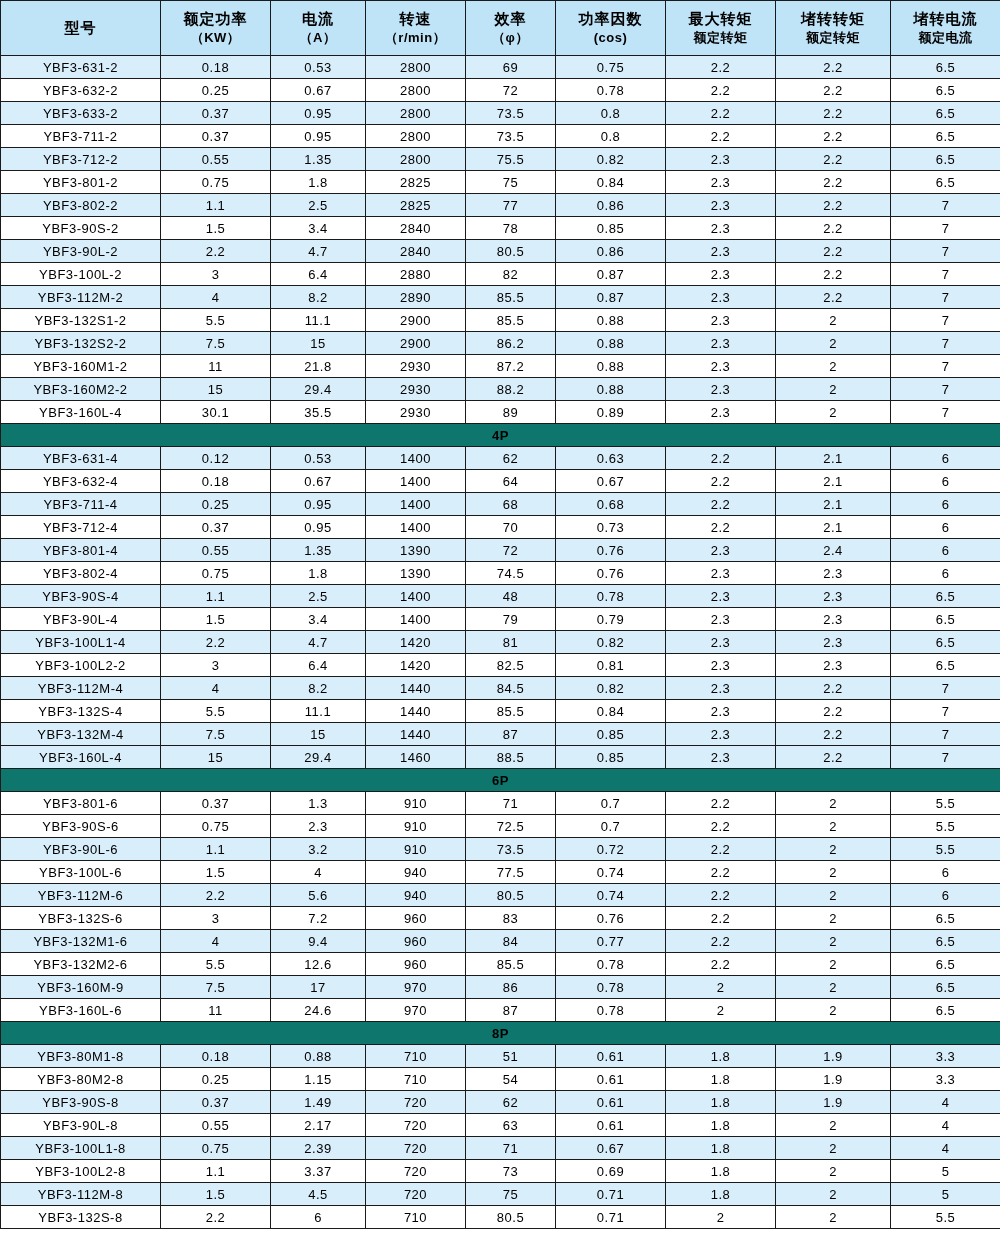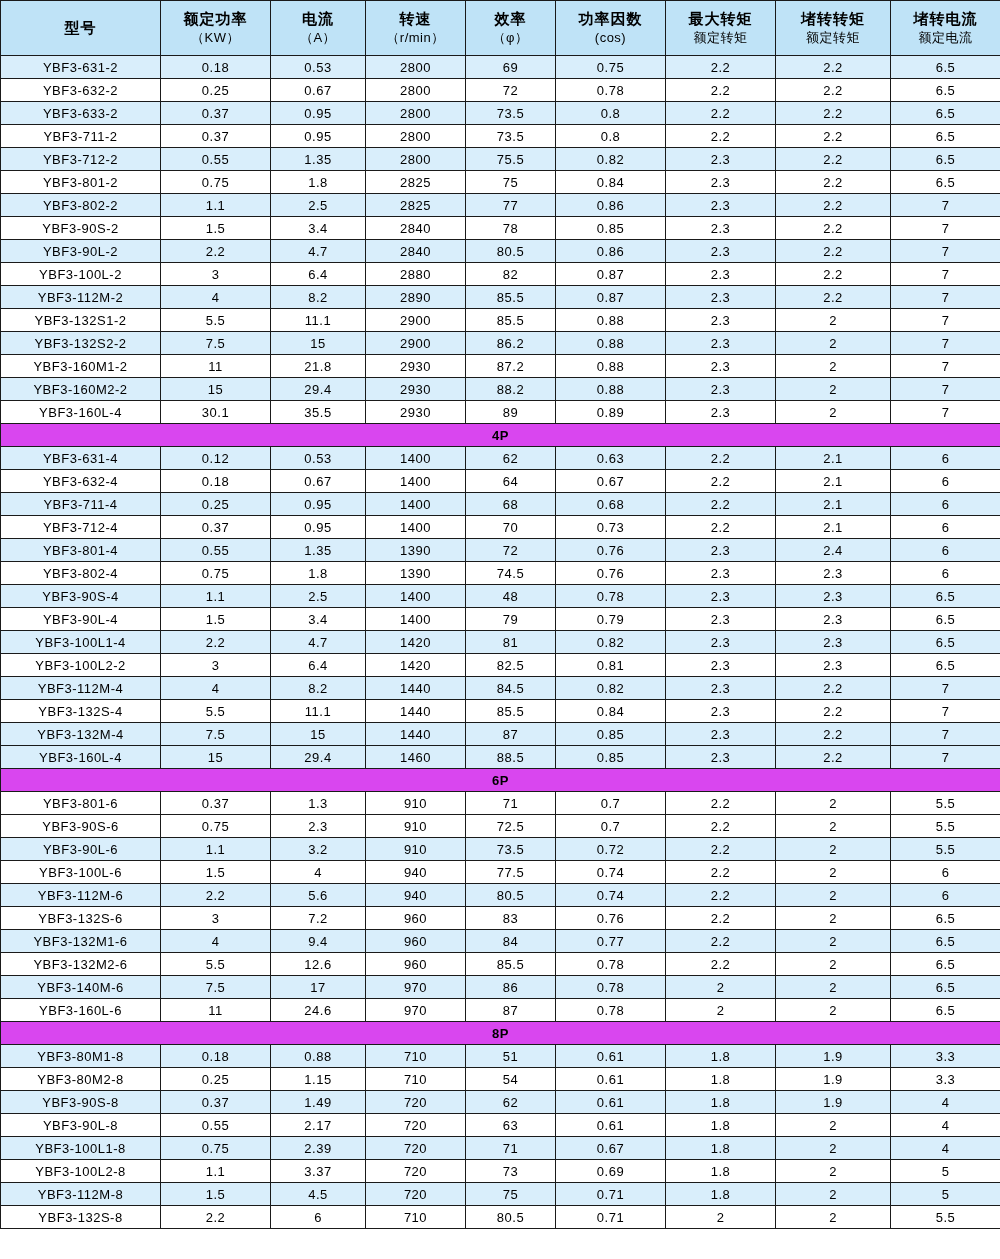--- a/index.html
+++ b/index.html
@@ -31,30 +31,30 @@
     font-weight: bold;
     font-size: 15px;
     line-height: 1.35;
     height: 54px;
     letter-spacing: 1px;
   }
   .hdr-sub {
     display: block;
     font-size: 13px;
     letter-spacing: 0.5px;
-    font-weight: normal;
+    font-weight: bold;
   }
   .row-blue td {
     background: #d9eefb;
   }
   .row-white td {
     background: #ffffff;
   }
   .group-row td {
-    background: #d946ef;
+    background: #0f766e;
     font-weight: bold;
     font-size: 14px;
     height: 22px;
   }
   .model-cell {
     letter-spacing: 1px;
   }
   col.c0 { width: 160px; }
   col.c1 { width: 110px; }
   col.c2 { width: 95px; }
@@ -512,21 +512,21 @@
         <td>5.5</td>
         <td>12.6</td>
         <td>960</td>
         <td>85.5</td>
         <td>0.78</td>
         <td>2.2</td>
         <td>2</td>
         <td>6.5</td>
       </tr>
       <tr class="row-blue">
-        <td class="model-cell">YBF3-140M-6</td>
+        <td class="model-cell">YBF3-160M-9</td>
         <td>7.5</td>
         <td>17</td>
         <td>970</td>
         <td>86</td>
         <td>0.78</td>
         <td>2</td>
         <td>2</td>
         <td>6.5</td>
       </tr>
       <tr class="row-white">

